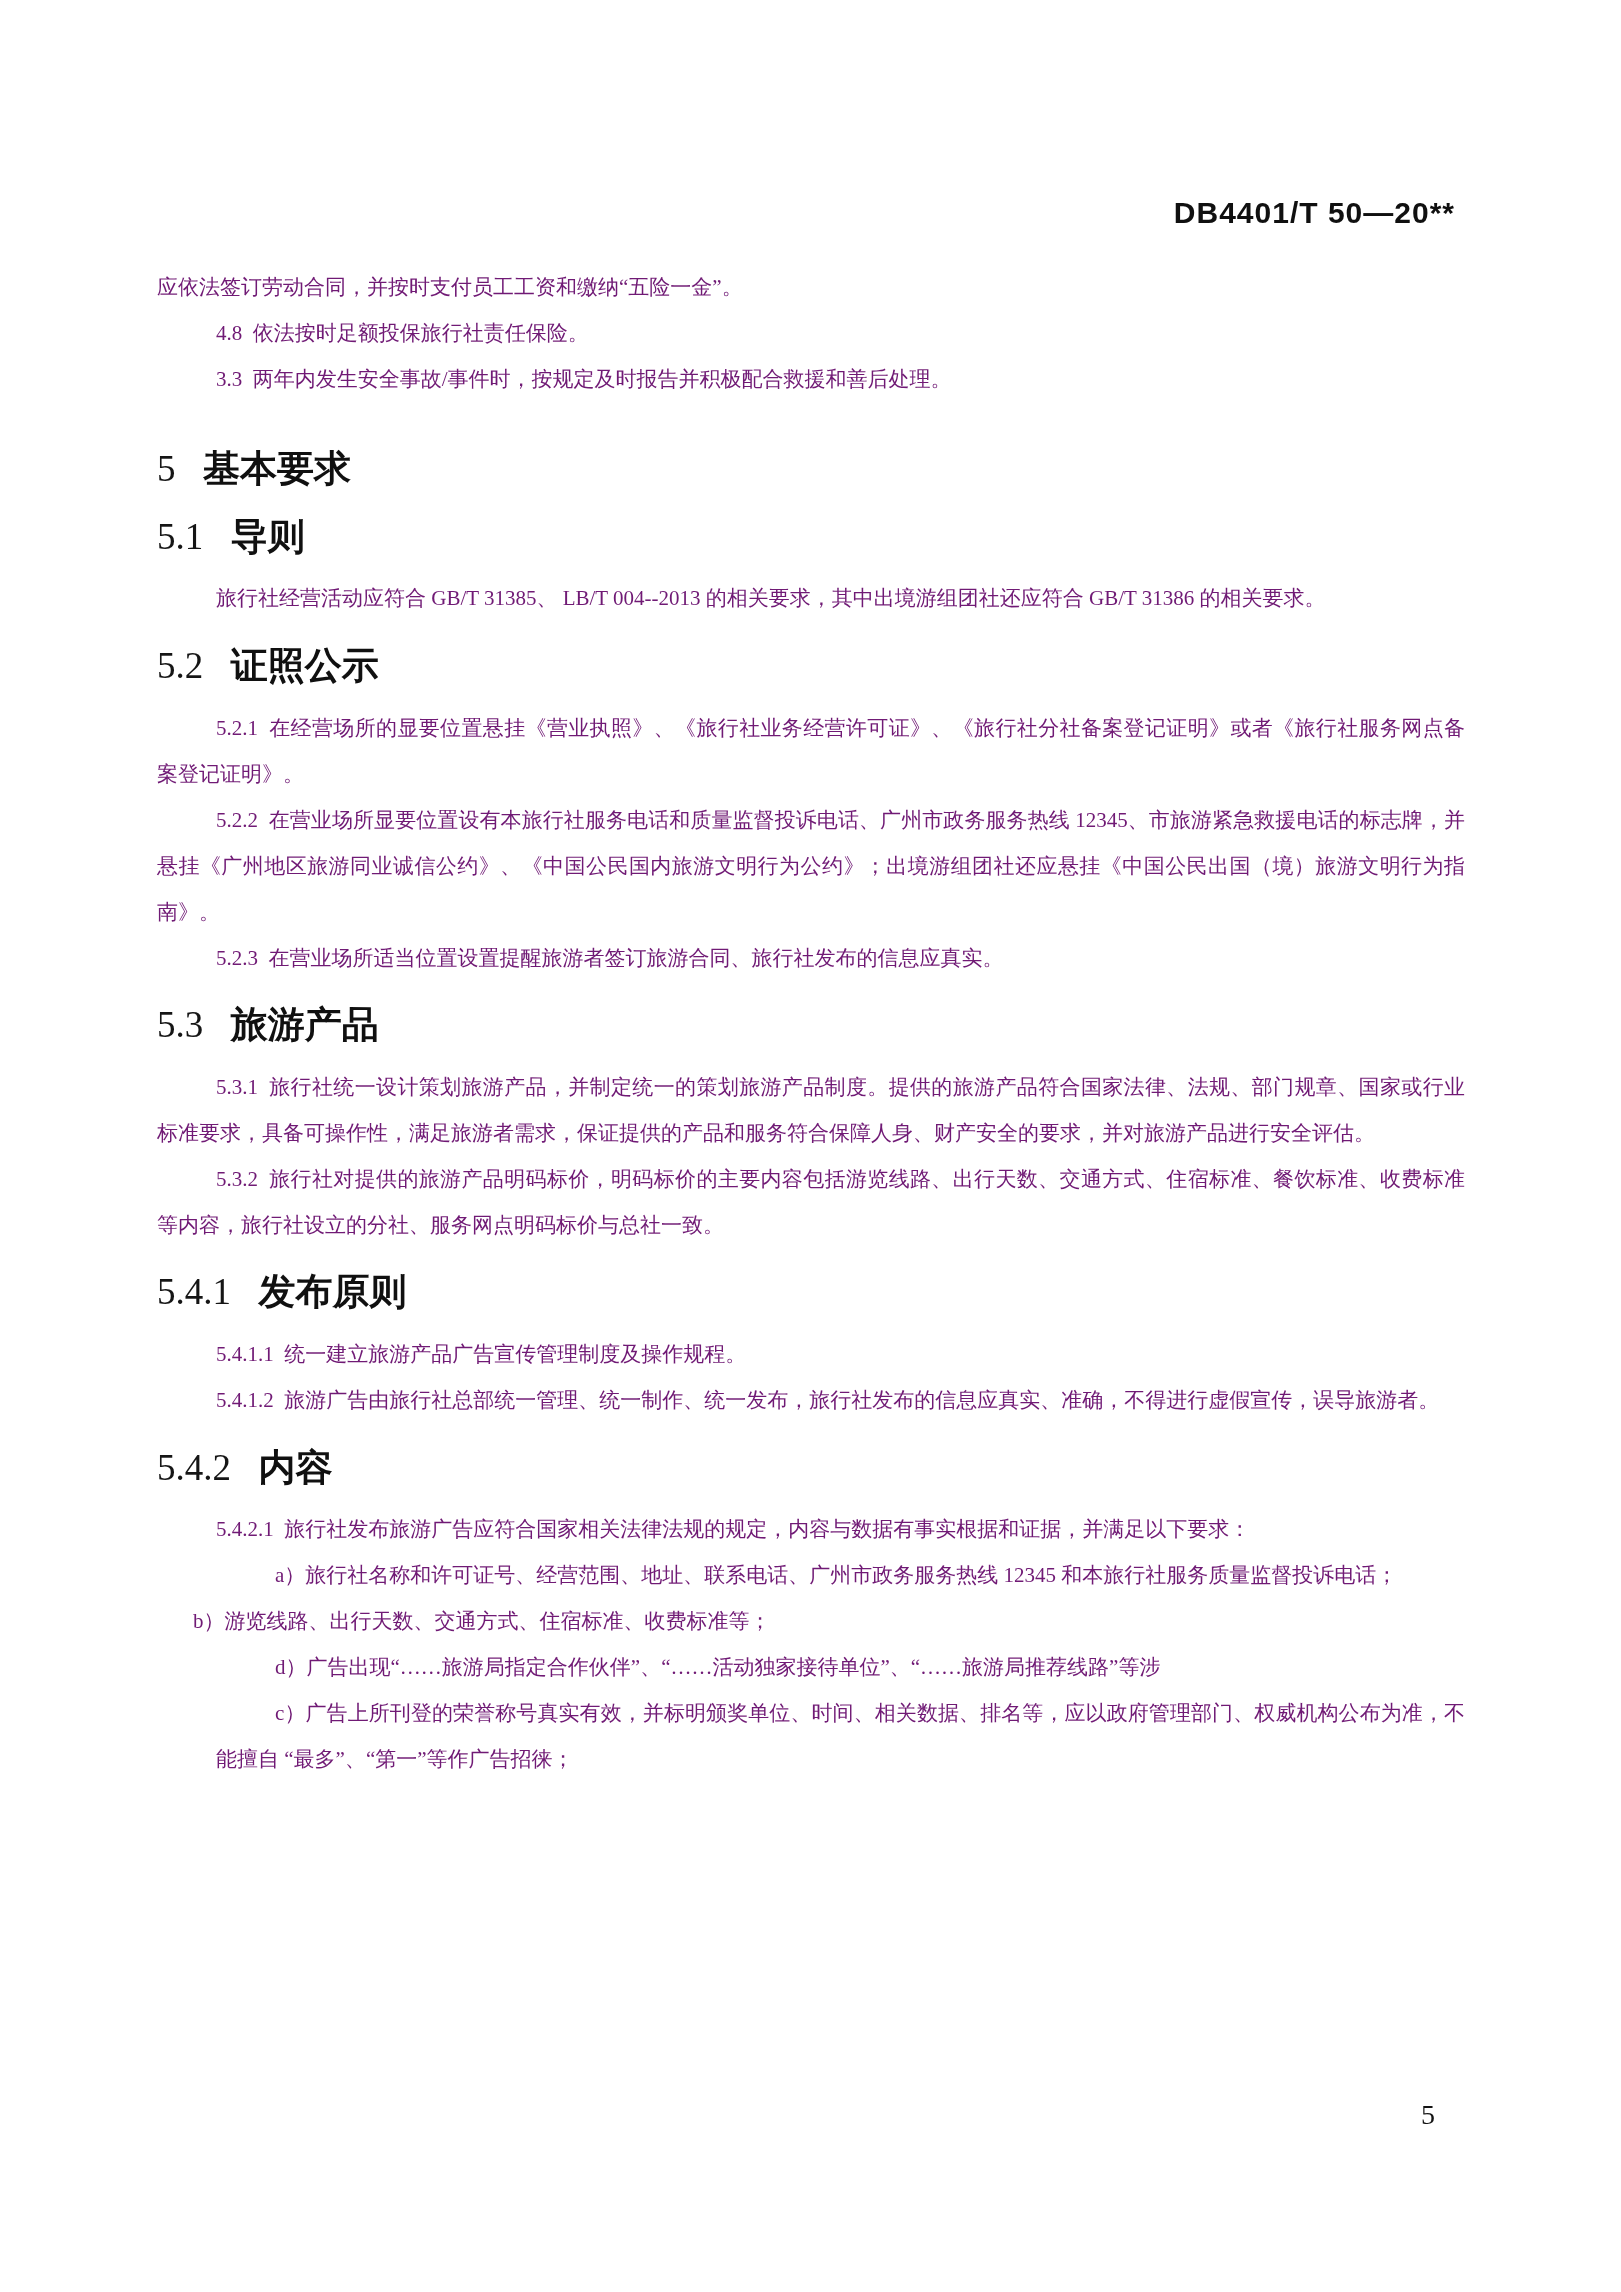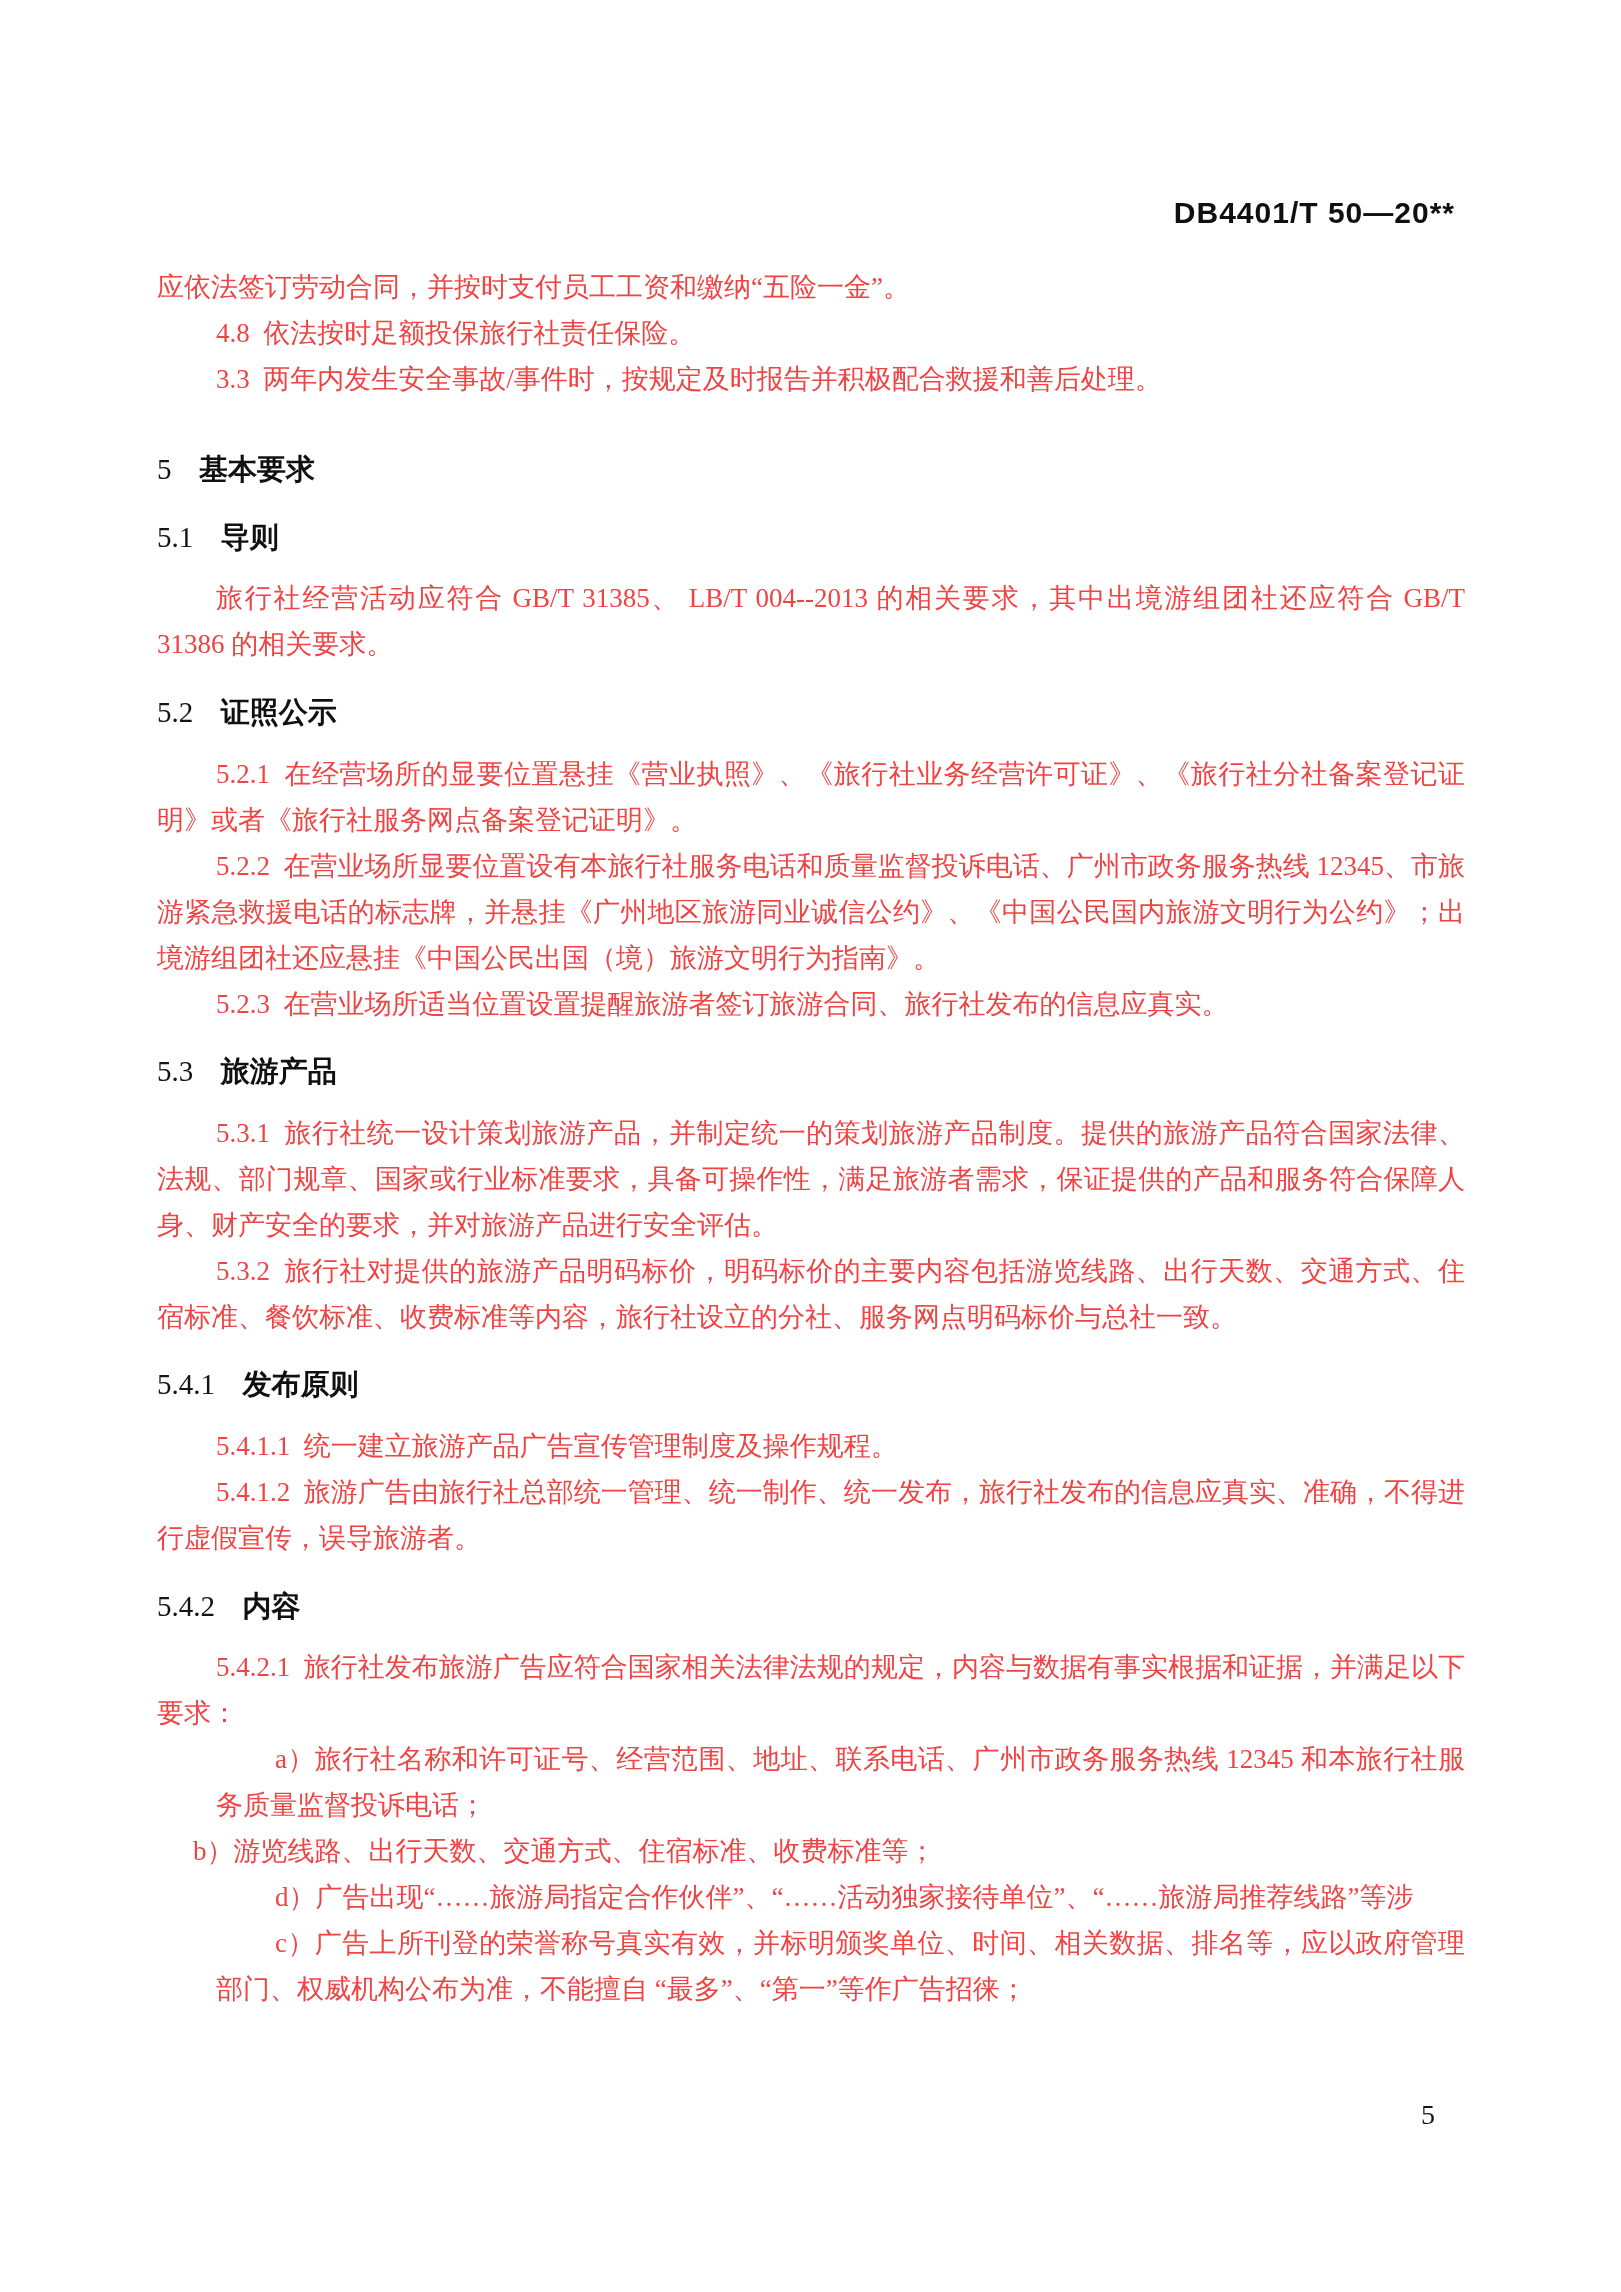--- a/index.html
+++ b/index.html
@@ -25,34 +25,34 @@
     letter-spacing: 1px;
     color: #101010;
   }
   .content {
     position: absolute;
     top: 264px;
     left: 157px;
     width: 1308px;
   }
   .content p {
-    font-size: 27px;
+    font-size: 21px;
     line-height: 46px;
     text-align: justify;
     white-space: pre-wrap;
-    color: #ef4444;
+    color: #701a75;
   }
   
   .ind { text-indent: 59px; }
   
   .li-deep { margin-left: 59px; text-indent: 59px; }
   
   .li-shallow { margin-left: 36px; }
   .h {
-    font-size: 29px;
+    font-size: 37px;
     line-height: 46px;
     margin-top: 21.6px;
     margin-bottom: 15.7px;
     white-space: pre-wrap;
   }
   .h.chapter { margin-top: 44px; }
   .h .num {
     font-family: "Liberation Serif", "DejaVu Serif", serif;
     font-weight: normal;
     margin-right: 27.4px;

